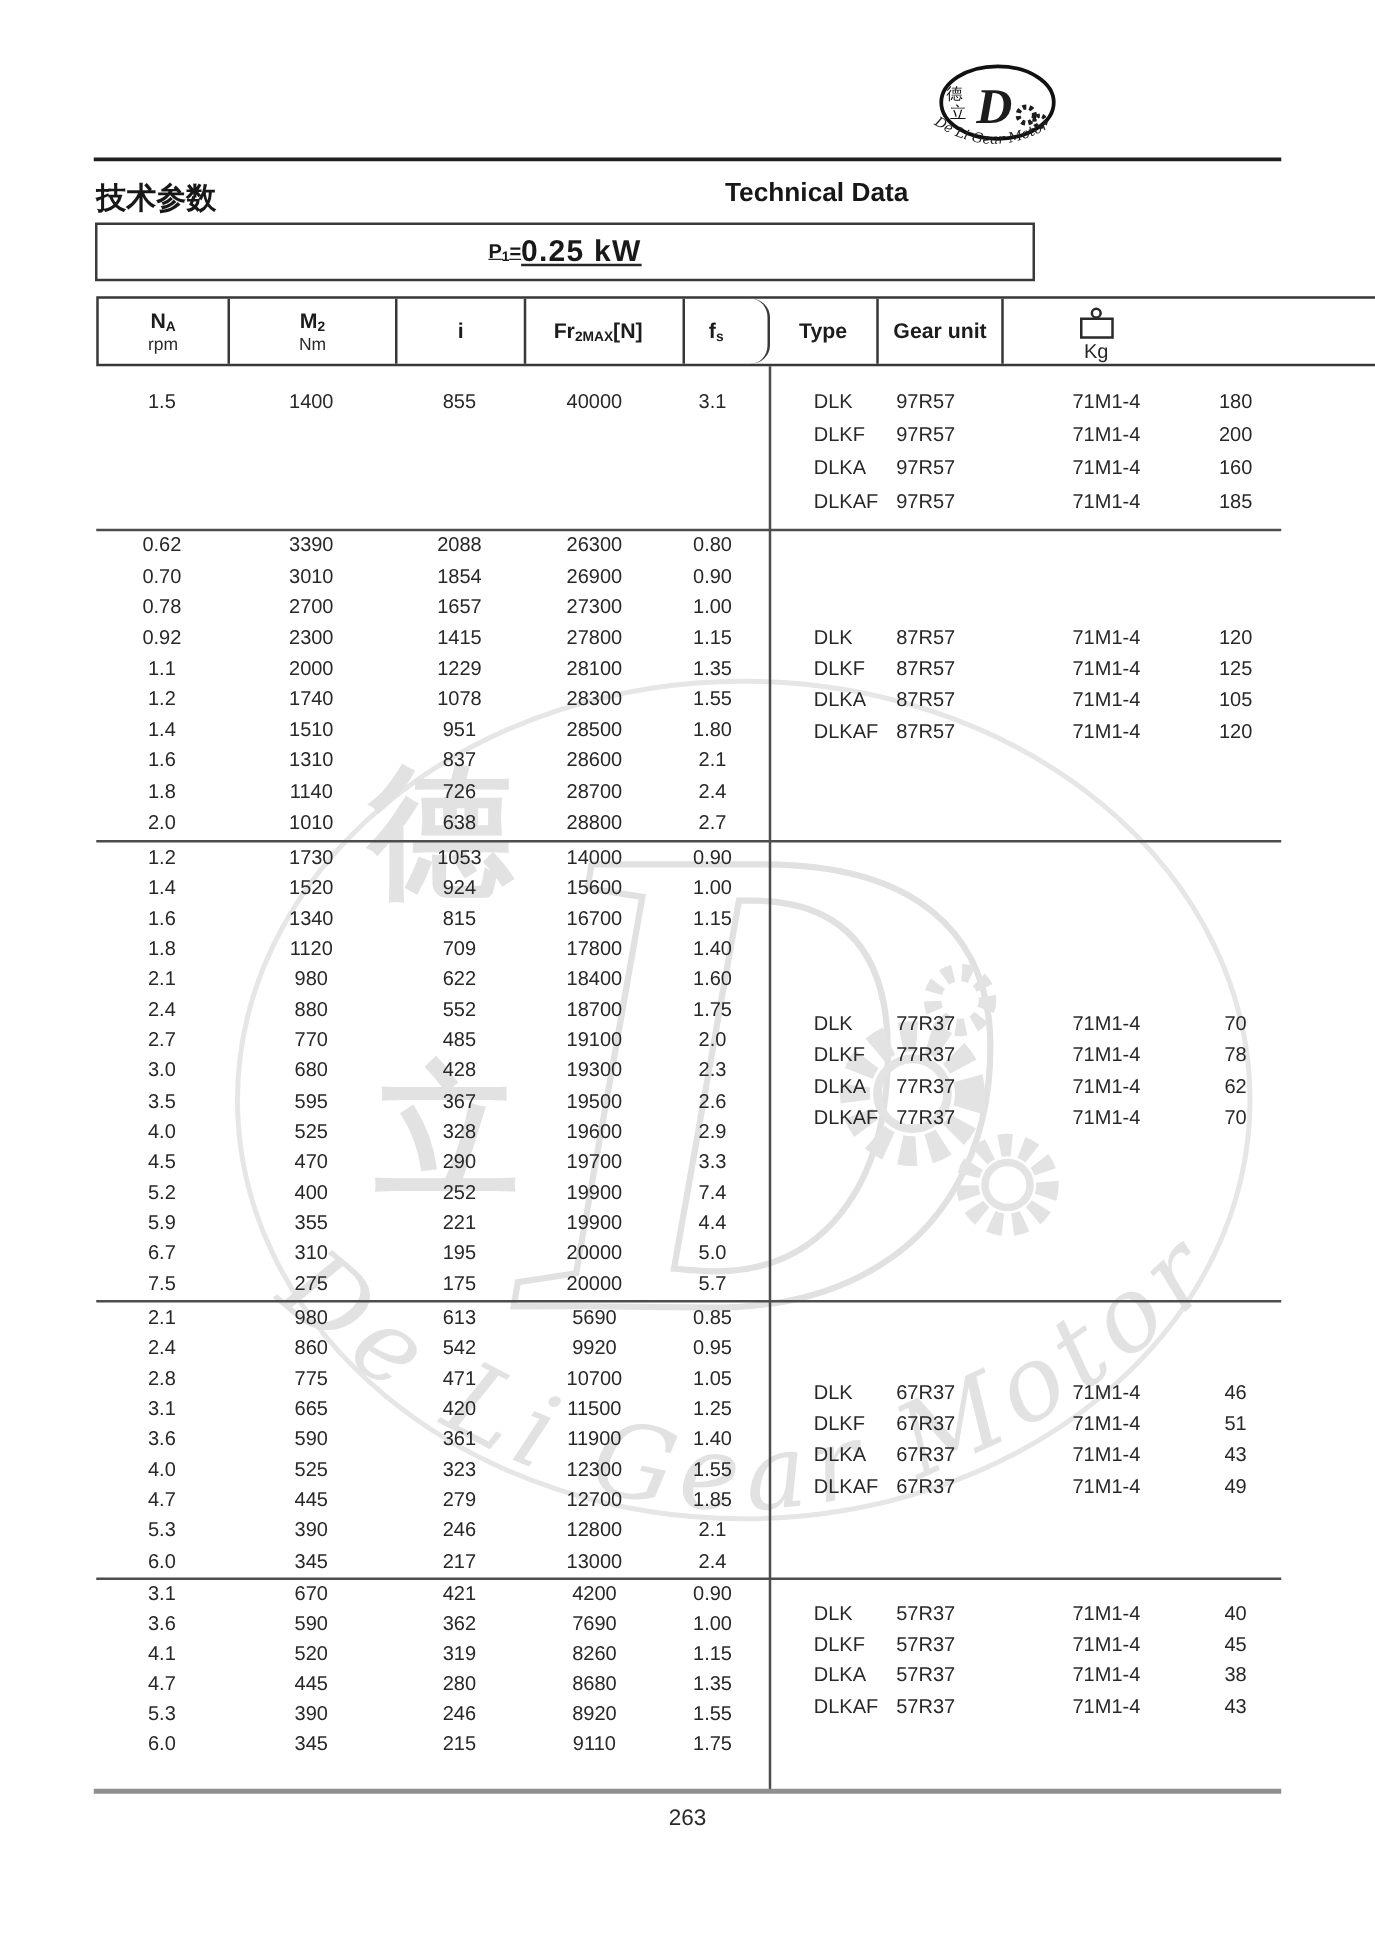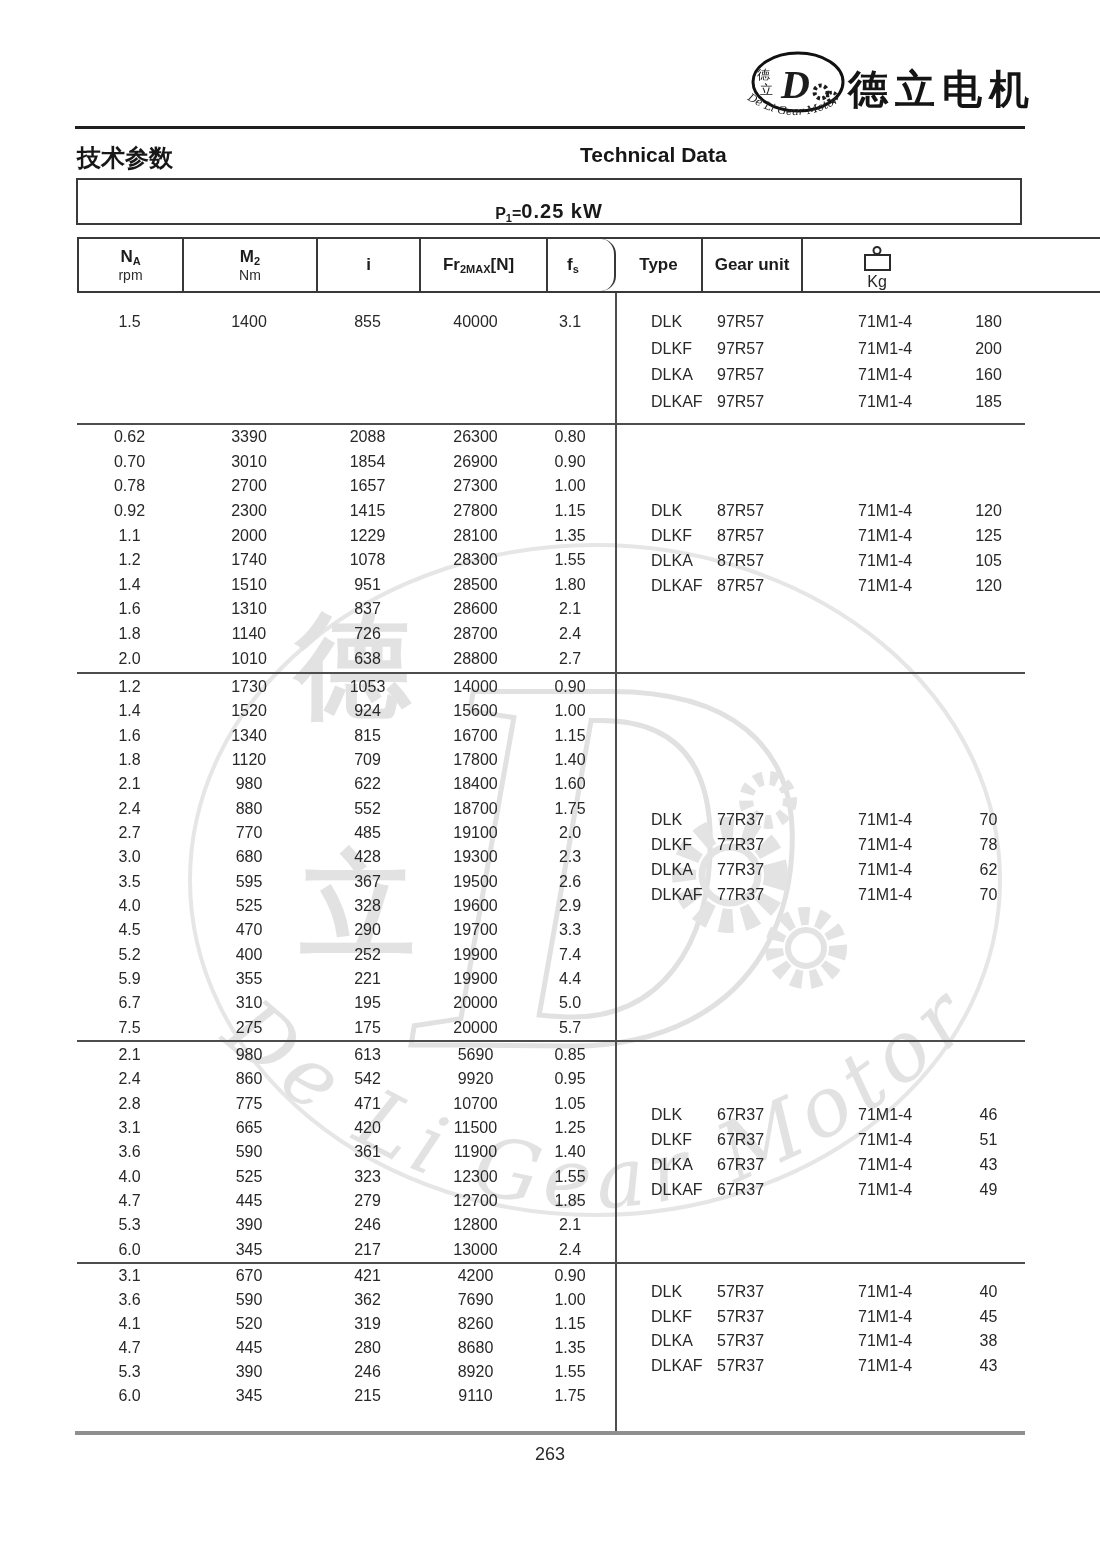--- a/index.html
+++ b/index.html
@@ -13,25 +13,25 @@
   
   .logo{position:absolute;left:733px;top:48px;}
   .brand-cjk{position:absolute;left:848px;top:62px;font-size:40px;font-weight:bold;
              font-family:"DejaVu Serif","Liberation Serif",serif;letter-spacing:7px;
              color:#141414;white-space:nowrap;}
   .top-rule{position:absolute;left:75px;top:126px;width:950px;height:3px;background:#1f1f1f;}
   .title-cn{position:absolute;left:77px;top:142px;font-size:24px;font-weight:bold;color:#171717;}
   .title-en{position:absolute;left:580px;top:143px;font-size:21px;font-weight:bold;color:#171717;}
 
   
-  .power-box{position:absolute;left:76px;top:178px;width:946px;height:47px;
-             border:2px solid #3a3a3a;display:flex;align-items:flex-end;justify-content:center;}
+  .power-box{position:absolute;left:76px;top:178px;width:752px;height:47px;
+             border:2px solid #3a3a3a;display:flex;align-items:center;justify-content:center;text-decoration:underline;}
   .p-small{font-size:16px;font-weight:bold;color:#191919;}
   .p-small .sub1{font-size:11px;font-weight:bold;position:relative;top:3px;}
-  .p-big{font-size:20px;font-weight:bold;color:#191919;letter-spacing:1px;}
+  .p-big{font-size:24px;font-weight:bold;color:#191919;letter-spacing:1px;}
 
   
   .thead{position:absolute;left:77px;top:237px;width:1100px;height:56px;
          border:2px solid #383838;display:grid;
          grid-template-columns:105px 134px 103px 127px 68px 87px 100px 148px 72px;}
   .th{border-right:2px solid #383838;display:flex;flex-direction:column;
       align-items:center;justify-content:center;line-height:1.15;}
   .th:last-child{border-right:none;}
   .th-main{font-weight:bold;font-size:17px;color:#1c1c1c;white-space:nowrap;}
   .th-sub{font-size:11px;font-weight:bold;position:relative;top:3px;}
@@ -114,21 +114,20 @@
     <g stroke="#1c1c1c" fill="none">
       <circle cx="88" cy="44" r="6.5" stroke-width="4" stroke-dasharray="3 2.5"></circle>
       <circle cx="99" cy="49" r="4.5" stroke-width="3.5" stroke-dasharray="2.5 2"></circle>
     </g>
     <path id="logo-arc" d="M 12 50 Q 65 86 118 46" fill="none"></path>
     <text font-size="11" font-style="italic" fill="#222" font-family="'DejaVu Serif',serif">
       <textPath href="#logo-arc" startOffset="2%">De Li Gear Motor</textPath>
     </text>
   </svg>
 
-  <div class="brand-cjk">德立电机</div>
 
   <div class="top-rule"></div>
 
   <div class="title-cn">技术参数</div>
   <div class="title-en">Technical Data</div>
 
   <div class="power-box">
     <span class="p-small"><span>P</span><span class="sub1">1</span><span>=</span></span>
       <span class="p-big">0.25 kW</span>
   </div>

